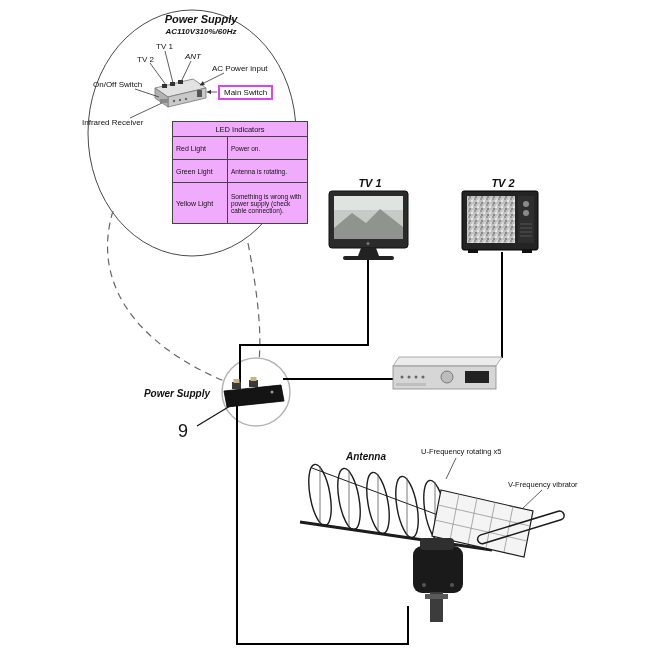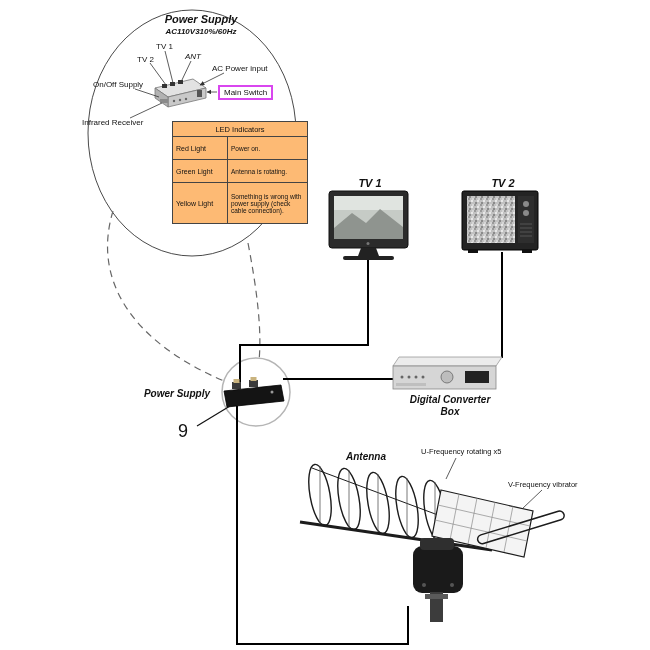--- a/index.html
+++ b/index.html
@@ -15,21 +15,21 @@
   .callout-sub{left:142px;top:27px;width:118px;font-size:8px;text-align:center;}
   .port-tv1{left:156px;top:42px;font-size:8px;}
   .port-tv2{left:137px;top:55px;font-size:8px;}
   .port-ant{left:185px;top:52px;font-size:8px;font-style:italic;}
   .port-ac{left:212px;top:64px;font-size:8px;text-align:right;}
   .port-main{left:218px;top:85px;font-size:8px;border:2px solid #d946ef;background:#fff;padding:1px 4px;}
   .port-onoff{left:93px;top:80px;font-size:8px;}
   .port-ir{left:82px;top:118px;font-size:8px;}
   .led-table{
     position:absolute;left:172px;top:121px;width:136px;z-index:2;
-    border-collapse:collapse;background:#fdba74;font-size:6.5px;color:#111;
+    border-collapse:collapse;background:#f0abfc;font-size:6.5px;color:#111;
     font-family:"Liberation Sans","DejaVu Sans",sans-serif;
   }
   .led-table th,.led-table td{border:1px solid #444;padding:2px 3px;vertical-align:middle;font-weight:normal;text-align:left;}
   .led-table th{text-align:center;font-size:7.5px;height:10px;}
   .led-table td.light{width:48px;font-size:7px;}
   .led-table tr.r1 td{height:18px;}
   .led-table tr.r2 td{height:18px;}
   .led-table tr.r3 td{height:36px;}
   .led-table td.desc{white-space:normal;}
   .tv1-label{left:346px;top:177px;width:48px;font-size:11px;}
@@ -191,21 +191,21 @@
   </svg>
 
   <div class="lbl b ctr callout-title">Power Supply</div>
   <div class="lbl b ctr callout-sub">AC110V310%/60Hz</div>
 
   <div class="lbl port-tv1">TV 1</div>
   <div class="lbl port-tv2">TV 2</div>
   <div class="lbl port-ant">ANT</div>
   <div class="lbl port-ac">AC Power input</div>
   <div class="lbl port-main">Main Switch</div>
-  <div class="lbl port-onoff">On/Off Supply</div>
+  <div class="lbl port-onoff">On/Off Switch</div>
   <div class="lbl port-ir">Infrared Receiver</div>
 
   <table class="led-table">
     <tbody>
         <tr>
       <th colspan="2">LED Indicators</th>
     </tr>
     <tr class="r1">
       <td class="light">Red Light</td>
       <td class="desc">Power on.</td>
@@ -216,20 +216,19 @@
     </tr>
     <tr class="r3">
       <td class="light">Yellow Light</td>
       <td class="desc">Something is wrong with power supply (check cable connection).</td>
     </tr>
   </tbody>
     </table>
 
   <div class="lbl b ctr tv1-label">TV 1</div>
   <div class="lbl b ctr tv2-label">TV 2</div>
-  <div class="lbl b ctr conv-label">Digital Converter Box</div>
   <div class="lbl b ps-label">Power Supply</div>
   <div class="lbl nine">9</div>
   <div class="lbl b ant-label">Antenna</div>
   <div class="lbl ufreq">U-Frequency rotating x5</div>
   <div class="lbl vfreq">V-Frequency vibrator</div>
 
 </div>
 
 </body></html>

